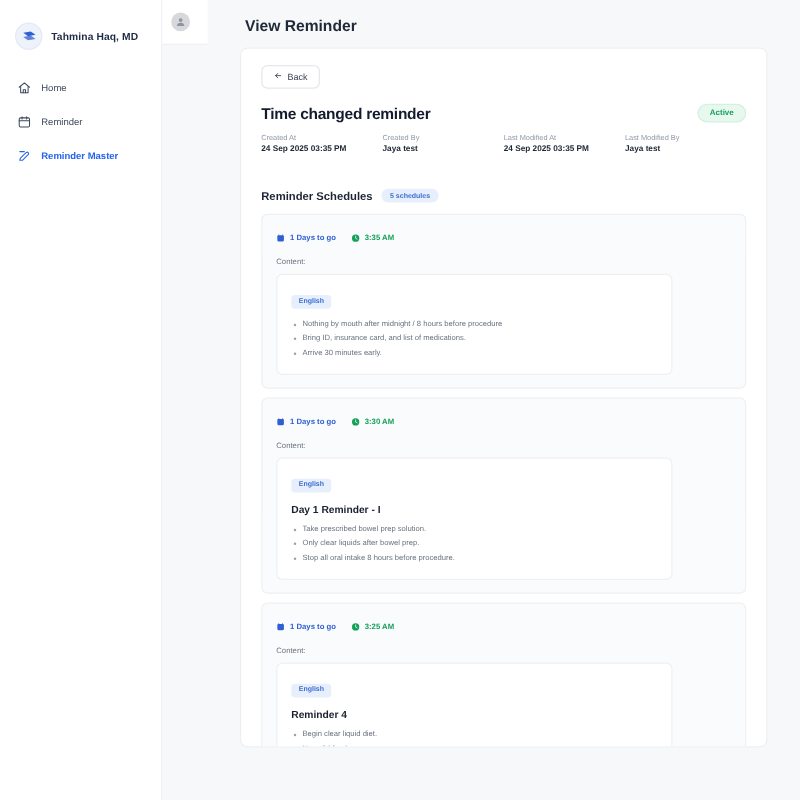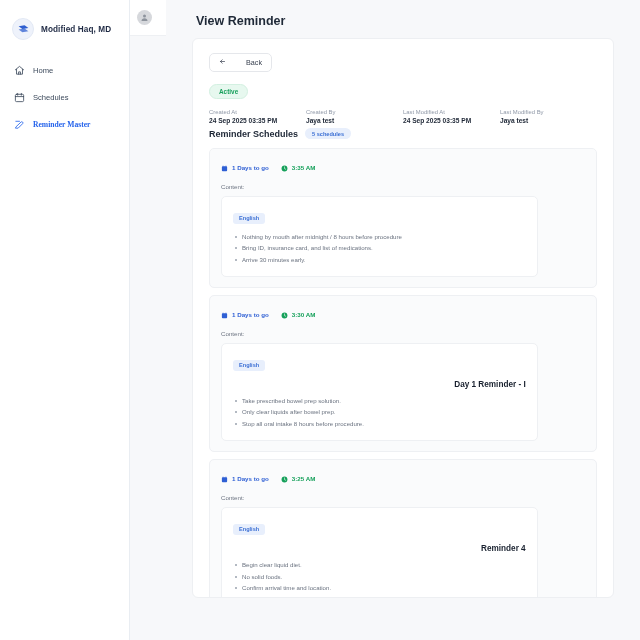--- a/index.html
+++ b/index.html
@@ -36,21 +36,21 @@
     font-size: 8.2px; font-weight: 700; color: #1f2a44;
     letter-spacing: .1px; white-space: nowrap;
   }
   .nav { display: flex; flex-direction: column; gap: 2px; }
   .nav-item {
     display: flex; align-items: center; gap: 8px;
     padding: 7px 10px 7px 14px;
     font-size: 7.6px; color: #3d4a5c; cursor: pointer;
   }
   .nav-item .ico { width: 11px; height: 11px; flex: 0 0 11px; display:block; }
-  .nav-item.active { color: #2563eb; font-weight: 600; font-family: Liberation Serif, serif; }
+  .nav-item.active { color: #2563eb; font-weight: 600; }
   .nav-item.active .ico { color: #2563eb; }
 
   
   .main { flex: 1; display: flex; flex-direction: row; min-width: 0; background: #f7f8fa; }
   .topbar {
     height: 36px; background: #ffffff;
     display: flex; align-items: center; justify-content: flex-end;
     padding-right: 14px;
     border-bottom: 1px solid #eef0f3;
     flex: 0 0 36px;
@@ -71,21 +71,21 @@
   .card {
     background: #ffffff;
     border: 1px solid #edeff2;
     border-radius: 6px;
     padding: 12px 16px 0 16px;
     height: 560px;
     overflow: hidden;
   }
 
   .back-btn {
-    display: inline-flex; align-items: center; gap: 20px;
+    display: inline-flex; align-items: center; gap: 4px;
     border: 1px solid #e5e7eb; border-radius: 5px;
     background: #fff; padding: 4px 9px;
     font-size: 7.2px; color: #394150; cursor: pointer;
     font-weight: 500;
   }
   .back-btn svg { width: 7px; height: 7px; }
 
   .title-row {
     display: flex; align-items: center; justify-content: space-between;
     margin-top: 12px;
@@ -100,21 +100,21 @@
   .meta-grid {
     display: grid;
     grid-template-columns: repeat(4, 1fr);
     margin-top: 10px;
   }
   .meta-label { font-size: 5.9px; color: #9099a8; margin-bottom: 2px; }
   .meta-value { font-size: 6.6px; color: #1d2635; font-weight: 700; }
 
   .sec-head {
     display: flex; align-items: center; gap: 7px;
-    margin-top: 4px; margin-bottom: 9px;
+    margin-top: 28px; margin-bottom: 9px;
   }
   .sec-title { font-size: 9px; font-weight: 700; color: #1d2635; }
   .count-badge {
     font-size: 5.6px; color: #3b6fd4; background: #e8effc;
     border-radius: 8px; padding: 2.5px 7px; font-weight: 600;
   }
 
   .sched-list { display: flex; flex-direction: column; gap: 7px; }
   .sched-card {
     background: #fafbfc;
@@ -136,21 +136,21 @@
     border-radius: 5px;
     padding: 9px 11px 11px 11px;
     width: 87%;
   }
   .lang-badge {
     display: inline-block;
     font-size: 5.6px; font-weight: 600; color: #3b6fd4;
     background: #e8effc; border-radius: 3px; padding: 2.5px 6px;
     margin-bottom: 7px;
   }
-  .body-head { font-size: 8.2px; font-weight: 700; color: #18202e; margin: 2px 0 6px 0; text-align: right; }
+  .body-head { font-size: 8.2px; font-weight: 700; color: #18202e; margin: 2px 0 6px 0; }
   .bullets { list-style: none; padding-left: 0; }
   .bullets li {
     font-size: 6.1px; color: #6b7380; line-height: 1.9;
     padding-left: 9px; position: relative;
   }
   .bullets li::before {
     content: ""; position: absolute; left: 2px; top: 5px;
     width: 2px; height: 2px; border-radius: 50%; background: #9aa2ae;
   }
 </style>
@@ -160,21 +160,21 @@
 <div class="app">
 
   <aside class="sidebar">
     <div class="brand">
       <span class="brand-logo">
         <svg viewBox="0 0 24 24" width="13" height="13" fill="#2f5fd0" aria-hidden="true">
           <path d="M3 6 L14 4 L21 9 L10 11 Z"></path>
           <path d="M3 12 L14 10 L21 15 L10 17 Z" opacity=".75"></path>
         </svg>
       </span>
-      <span class="brand-name">Modified Haq, MD</span>
+      <span class="brand-name">Tahmina Haq, MD</span>
     </div>
 
     <nav class="nav">
       <div class="nav-item">
         <span class="ico">
           <svg viewBox="0 0 24 24" width="11" height="11" fill="none" stroke="currentColor" stroke-width="1.8" stroke-linecap="round" stroke-linejoin="round">
               <path d="M3 10.5 12 3l9 7.5"></path>
               <path d="M5.5 9.5V20h13V9.5"></path>
               <path d="M10 20v-5h4v5"></path>
             </svg>
@@ -182,21 +182,21 @@
         <span>Home</span>
       </div>
 
       <div class="nav-item">
         <span class="ico">
           <svg viewBox="0 0 24 24" width="11" height="11" fill="none" stroke="currentColor" stroke-width="1.8" stroke-linecap="round" stroke-linejoin="round">
               <rect x="3" y="5" width="18" height="16" rx="2.5"></rect>
               <path d="M3 10h18M8 3v4M16 3v4"></path>
             </svg>
         </span>
-        <span>Schedules</span>
+        <span>Reminder</span>
       </div>
 
       <div class="nav-item active">
         <span class="ico">
           <svg viewBox="0 0 24 24" width="11" height="11" fill="none" stroke="currentColor" stroke-width="1.8" stroke-linecap="round" stroke-linejoin="round">
               <path d="M4 20h5l10-10a2.5 2.5 0 0 0-3.5-3.5L5 16.5z"></path>
               <path d="M4 5h8"></path>
             </svg>
         </span>
         <span>Reminder Master</span>
@@ -225,20 +225,21 @@
           <span>
             <svg viewBox="0 0 24 24" fill="none" stroke="#394150" stroke-width="2.4" stroke-linecap="round" stroke-linejoin="round">
                 <path d="M19 12H5"></path>
                 <path d="M11 6l-6 6 6 6"></path>
               </svg>
           </span>
           <span>Back</span>
         </button>
 
         <div class="title-row">
+          <h2 class="rem-title">Time changed reminder</h2>
           <span class="status-badge">Active</span>
         </div>
 
         <div class="meta-grid">
           <div>
             <div class="meta-label">Created At</div>
             <div class="meta-value">24 Sep 2025 03:35 PM</div>
           </div>
           <div>
             <div class="meta-label">Created By</div>

